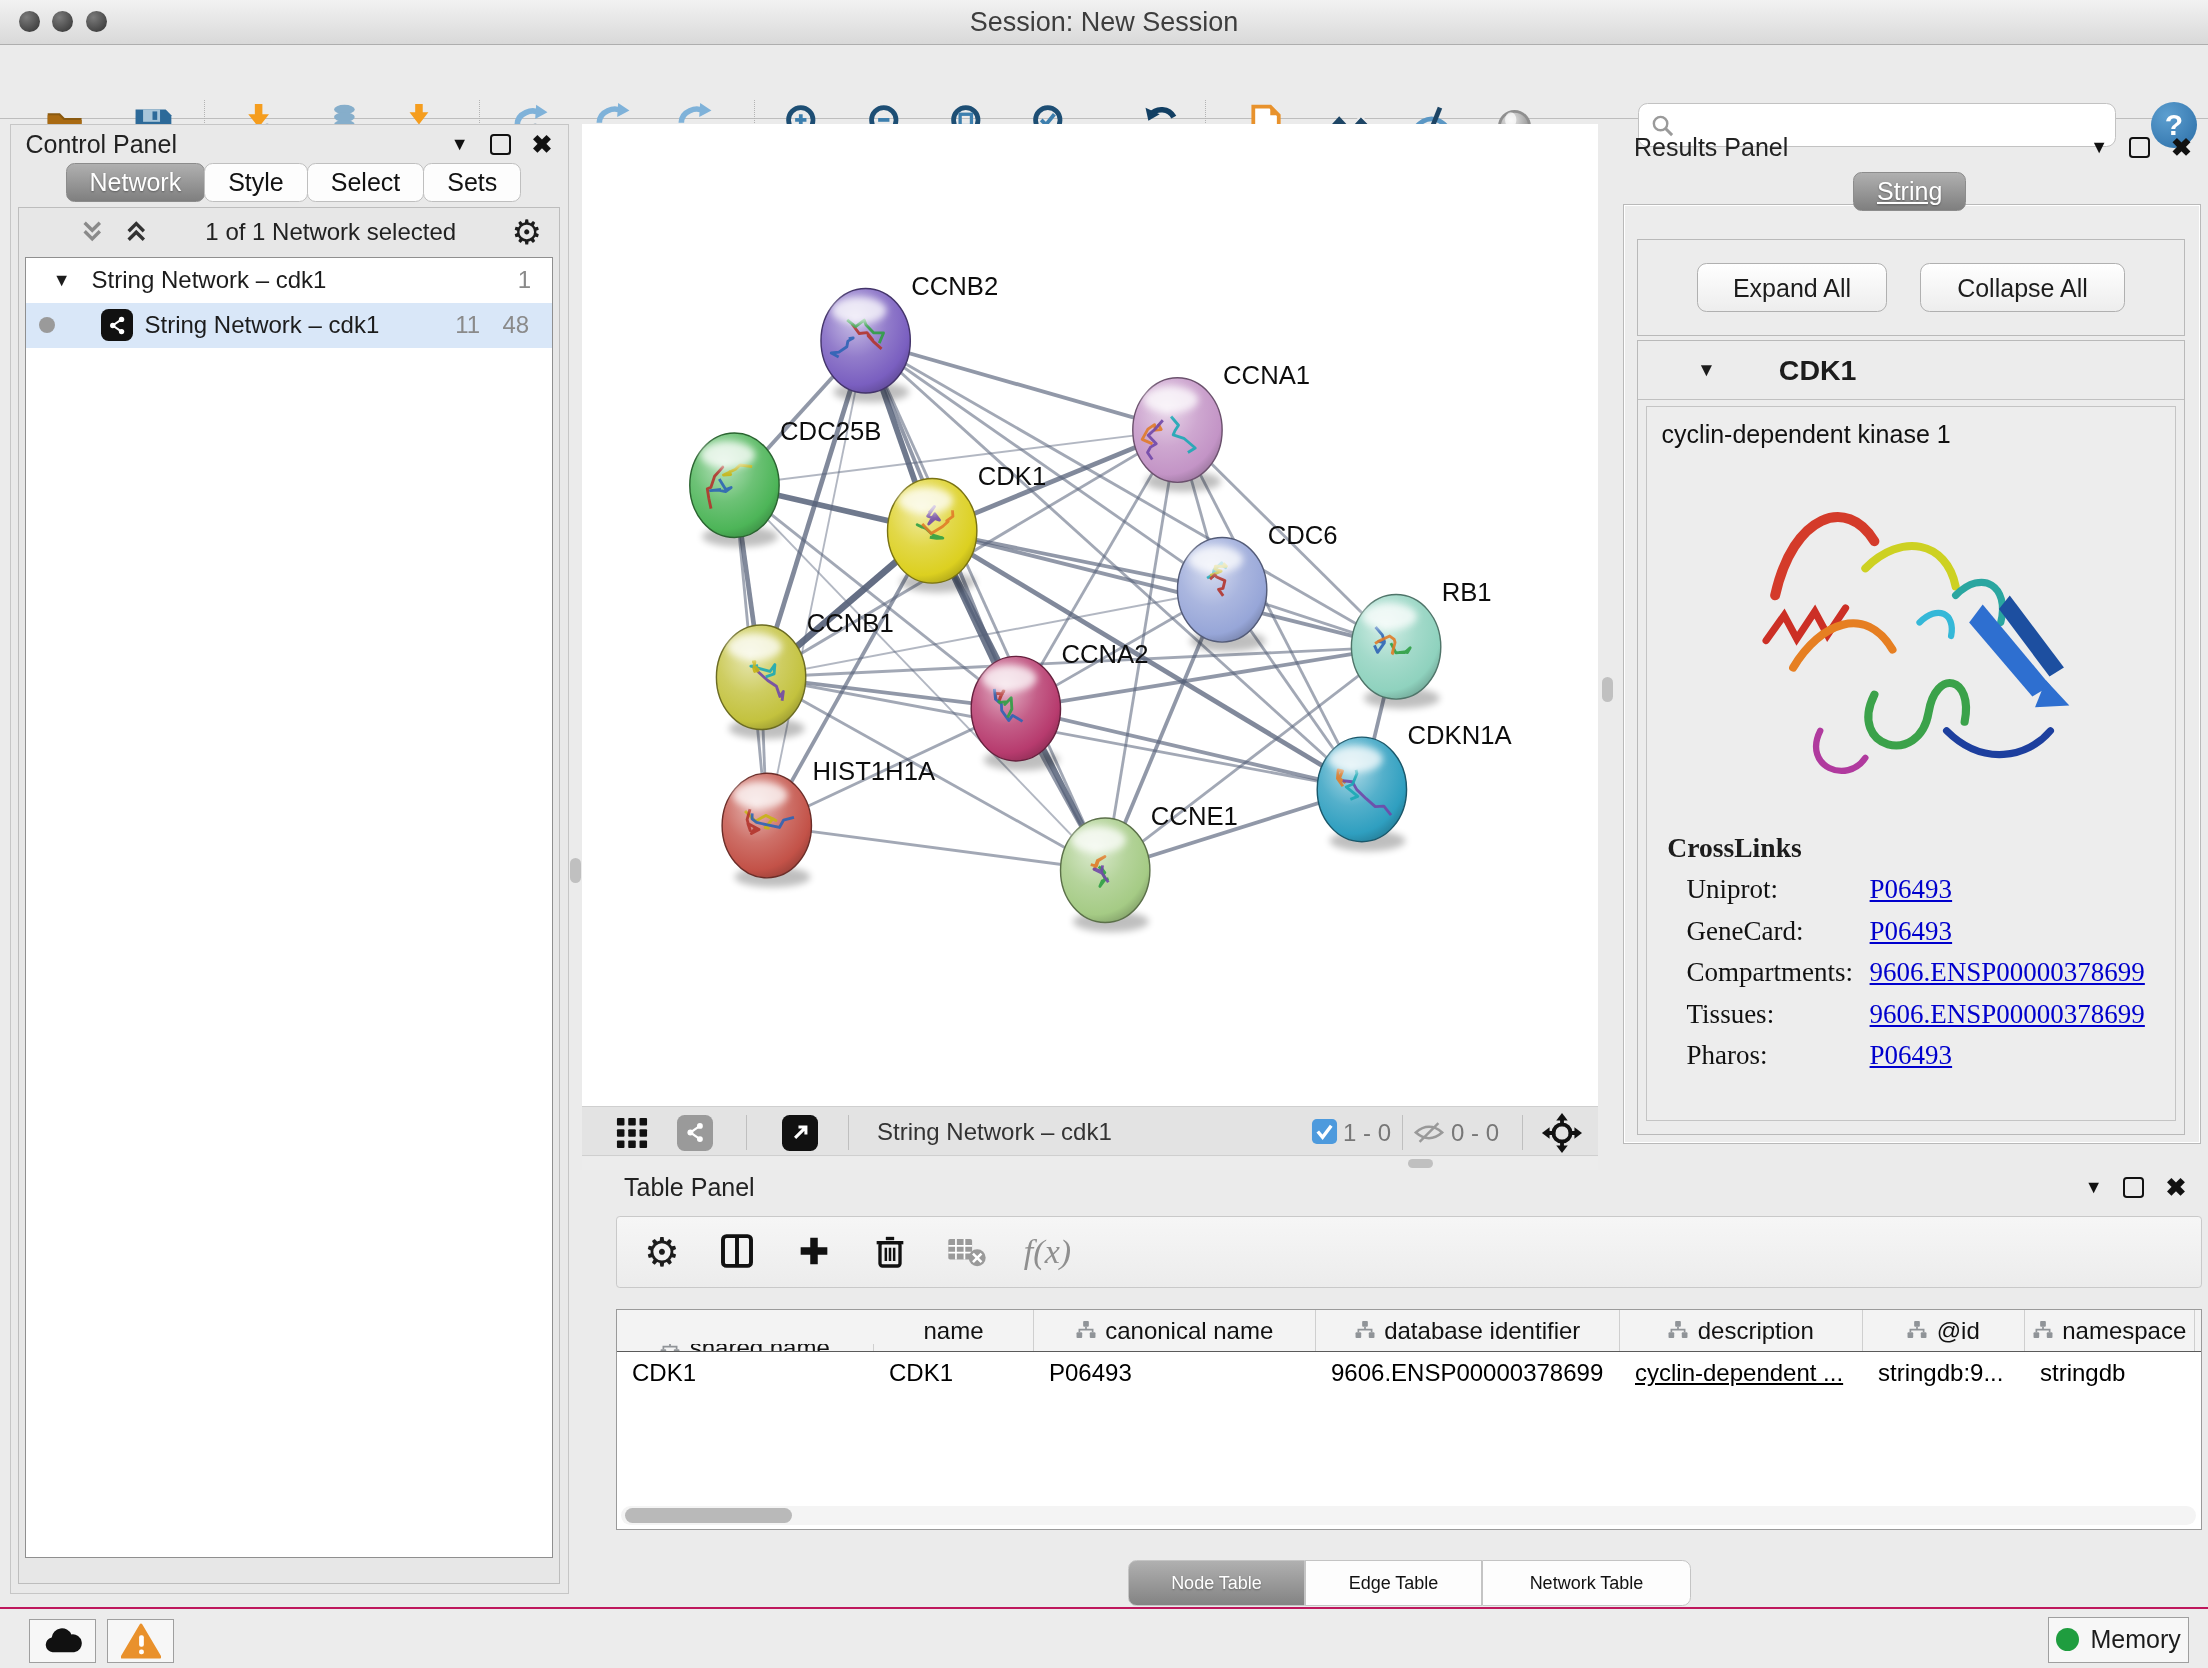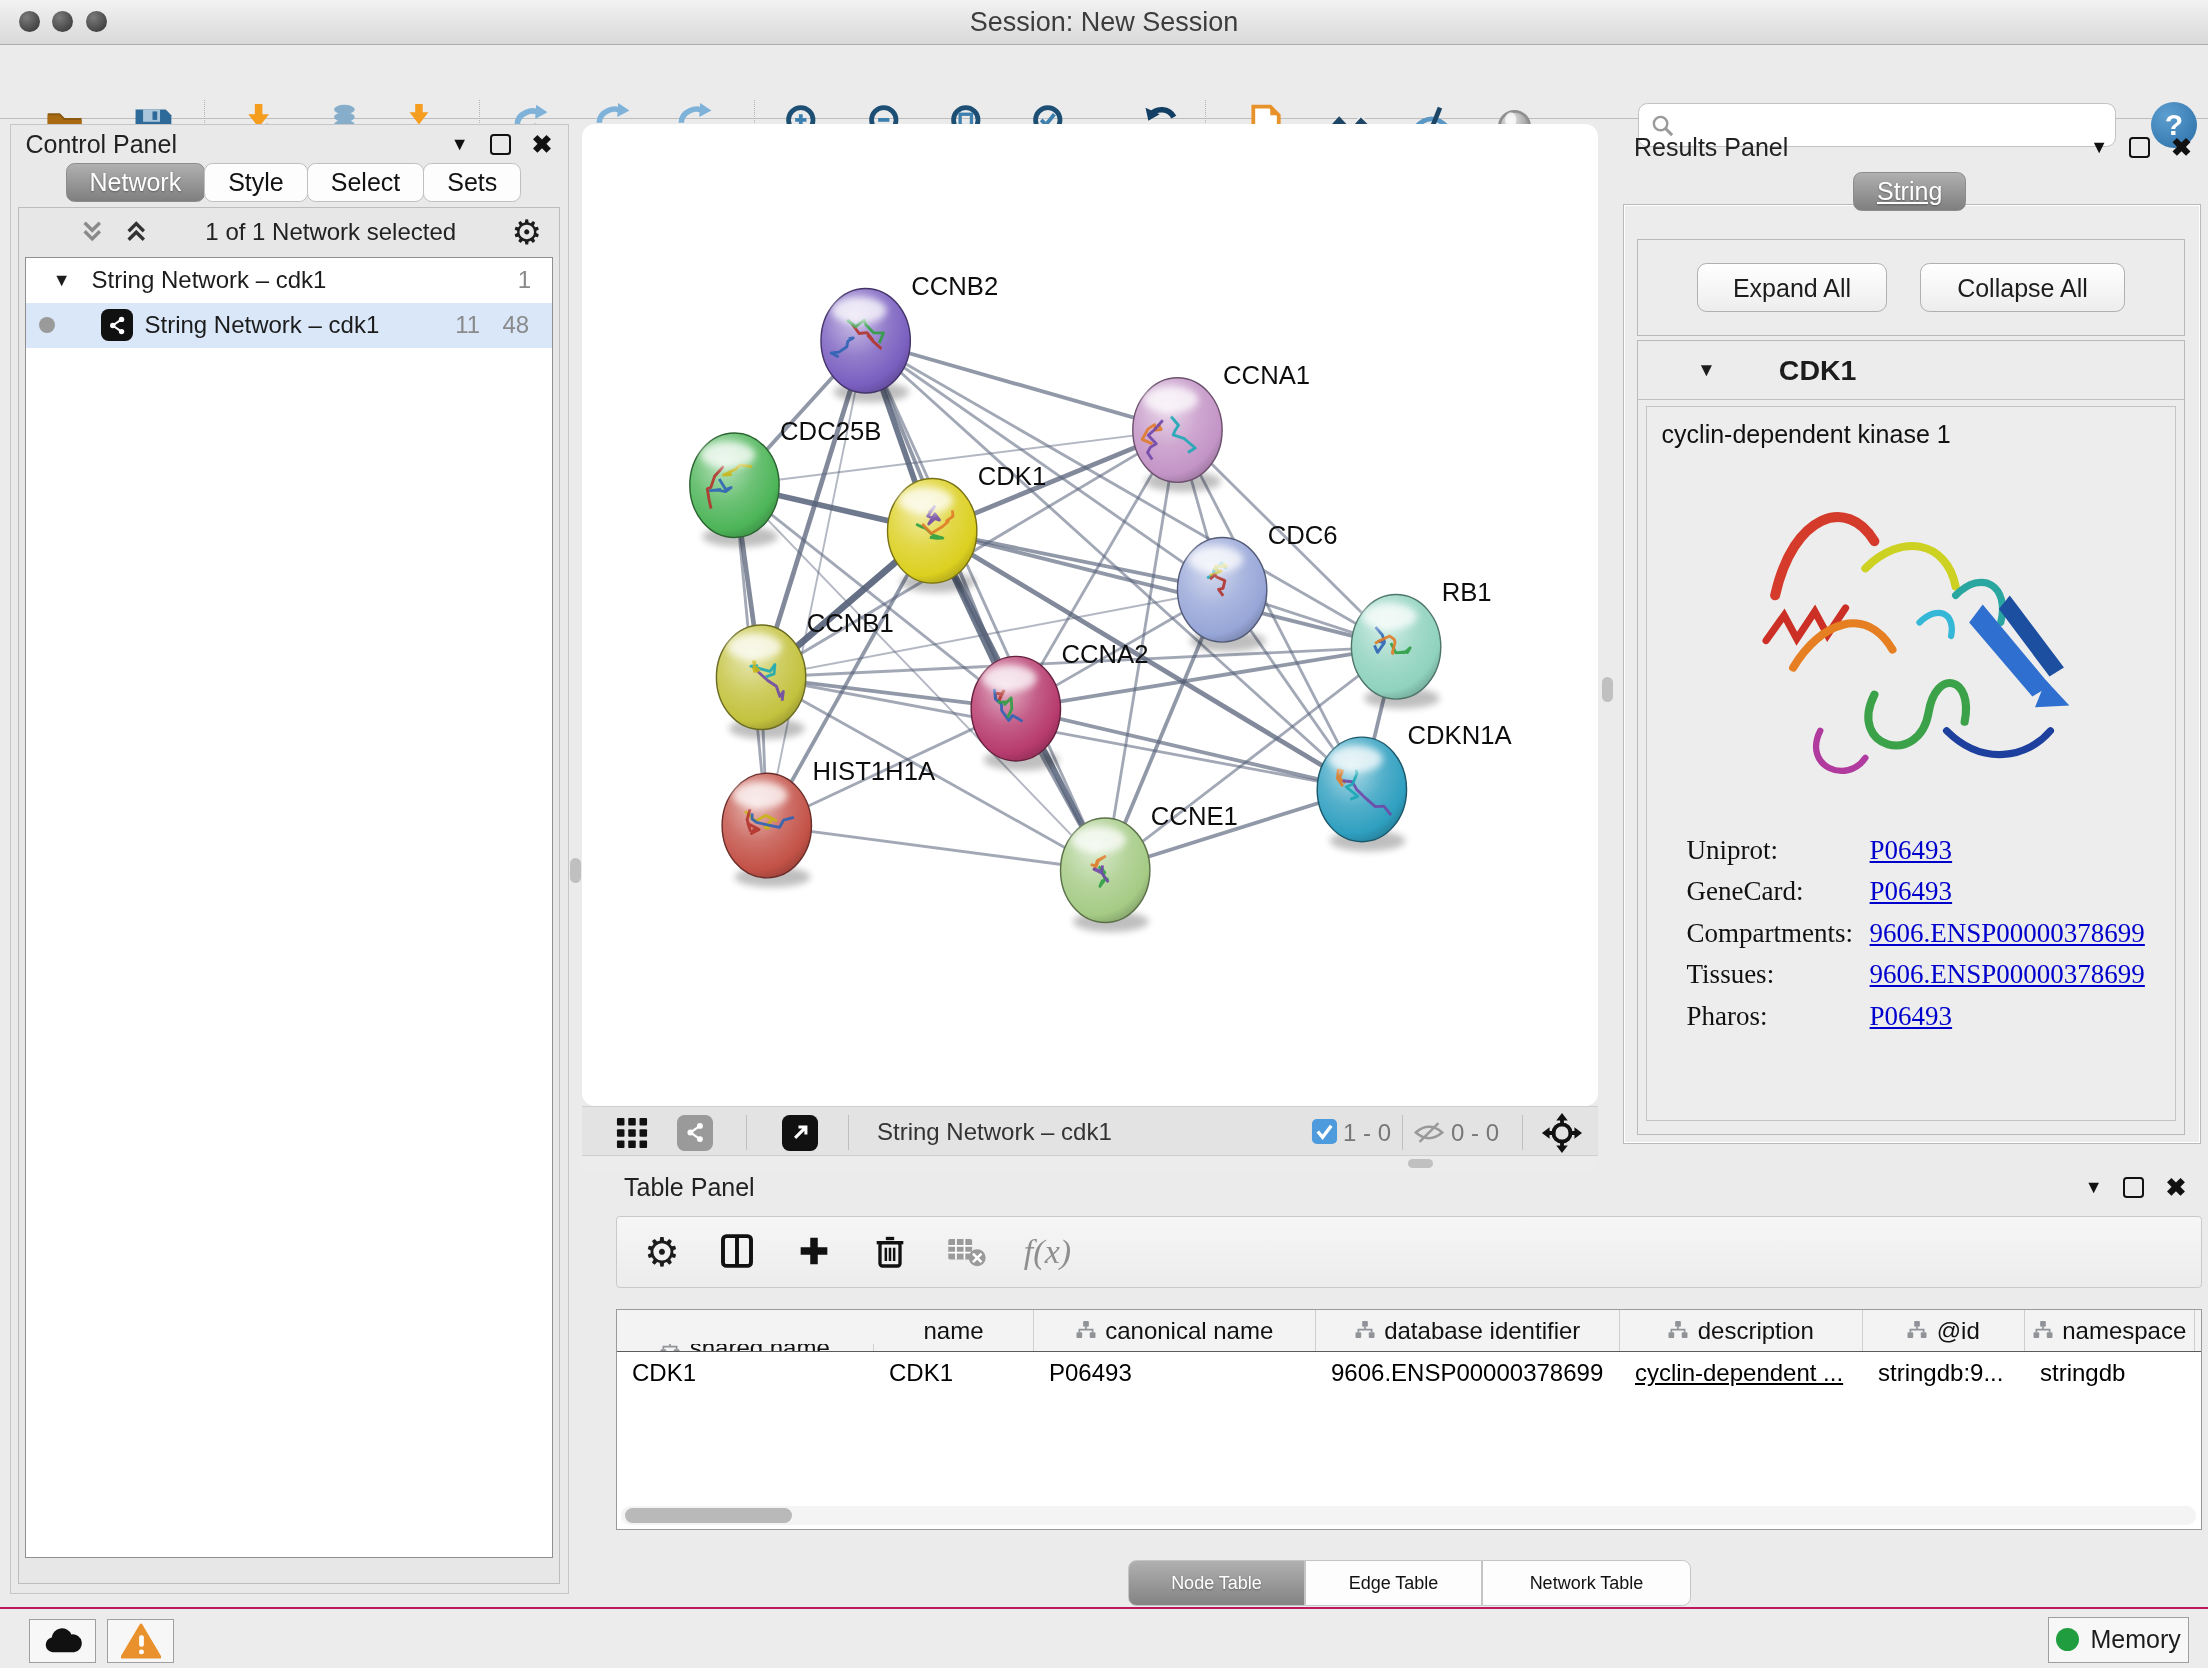--- a/index.html
+++ b/index.html
@@ -49,21 +49,21 @@
   #cp-selrow { height:49px; display:flex; align-items:center; padding:0 17px; }
   #cp-seltext { flex:1; text-align:center; font-size:24px; color:#222; }
   #cp-tree { margin:0 5.7px; background:#fff; border:1.9px solid #8f8f8f; height:1301px; }
   .tree-row { height:45px; display:flex; align-items:center; font-size:24px; }
   .tree-count { color:#8a8a8a; font-size:24px; }
   #tree-child { background:#d9e7f8; }
   .share-badge { width:32px; height:32px; border-radius:7.6px; background:#111;
     display:flex; align-items:center; justify-content:center; }
 
   
-  #canvas-panel { left:582px; top:124px; width:1016px; height:982px; background:#fff;border-radius:13px; }
+  #canvas-panel { left:582px; top:124px; width:1016px; height:982px; background:#fff; }
   .nlabel { font-family:"Liberation Sans", sans-serif; font-size:27px; fill:#0d0d0d; }
 
   
   #navbar { left:582px; top:1106px; width:1016px; height:50px; background:#e3e3e3;
     border-top:1px solid #cfcfcf; border-bottom:1px solid #cfcfcf; }
   .nav-sep { position:absolute; top:7.6px; height:35px; border-left:1px solid #bfbfbf; }
   #nav-title { position:absolute; left:295px; top:11.4px; font-size:24px; color:#333; }
   .nav-count { font-size:24px; color:#777; }
 
   #hsplit { left:582px; top:1157px; width:1016px; height:13.3px; background:#ececec; }
@@ -699,20 +699,21 @@
               <path d="M200 180 C 220 160, 240 170, 235 195" stroke="#35b8d8" stroke-width="7"></path>
               <path d="M230 300 C 270 340, 320 330, 345 300" stroke="#1d3f9e" stroke-width="8"></path>
               <path d="M90 300 C 70 340, 120 360, 140 330" stroke="#b03a9e" stroke-width="7"></path>
             </g>
             <polygon points="270,160 345,250 325,262 255,180" fill="#2e6fd0"></polygon>
             <polygon points="300,150 360,230 344,240 288,165" fill="#1d4fa0"></polygon>
             <polygon points="340,244 366,272 328,274" fill="#2e6fd0"></polygon>
           </svg>
         </div>
         <div id="crosslinks">
+          <div id="crosslinks-title">CrossLinks</div>
           <div id="crosslinks-rows">
               <div class="clrow">
                 <span class="cll">Uniprot:</span>
                 <a class="clv">P06493</a>
               </div>
               <div class="clrow">
                 <span class="cll">GeneCard:</span>
                 <a class="clv">P06493</a>
               </div>
               <div class="clrow">

